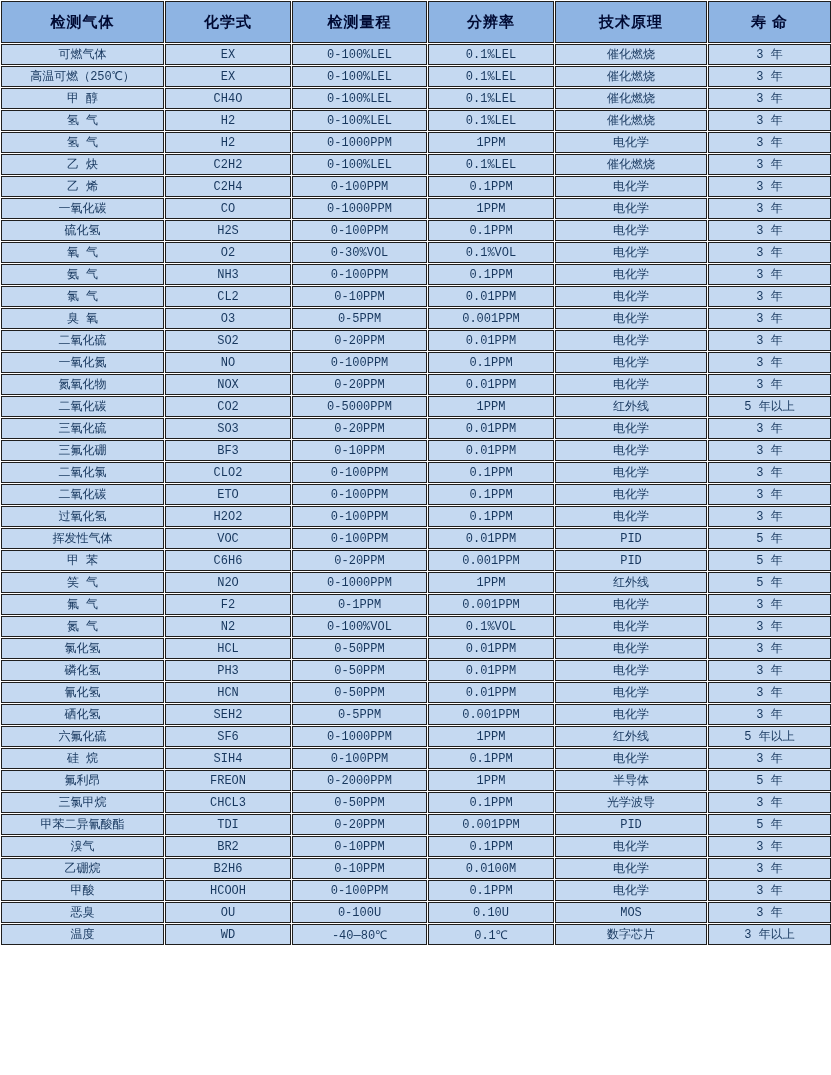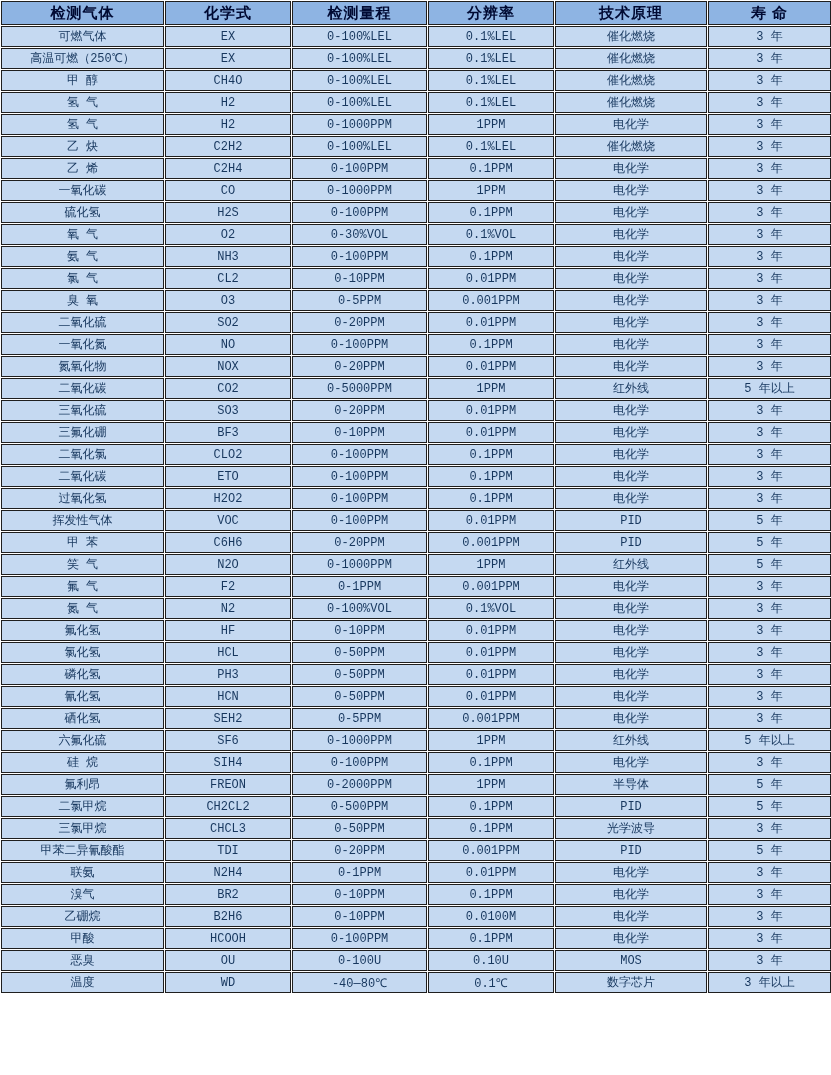--- a/index.html
+++ b/index.html
@@ -23,21 +23,21 @@
     border-spacing:1px;
     background:var(--gap);
   }
   table.gas-table th{
     background:var(--header-bg);
     border:1px solid var(--border);
     font-size:15px;
     font-weight:bold;
     color:#000A33;
     height:20px;
-    padding:1px 0;
+    padding:10px 0;
     text-align:center;
     letter-spacing:1px;
     white-space:nowrap;
     overflow:hidden;
   }
   table.gas-table td{
     background:var(--row-bg);
     border:1px solid var(--border);
     font-family:"Liberation Mono","DejaVu Sans Mono",monospace;
     font-size:12px;
@@ -286,28 +286,20 @@
   </tr>
       <tr>
     <td class="cjk">氮 气</td>
     <td>N2</td>
     <td>0-100%VOL</td>
     <td>0.1%VOL</td>
     <td class="cjk">电化学</td>
     <td class="cjk">3 年</td>
   </tr>
       <tr>
-    <td class="cjk">氟化氢</td>
-    <td>HF</td>
-    <td>0-10PPM</td>
-    <td>0.01PPM</td>
-    <td class="cjk">电化学</td>
-    <td class="cjk">3 年</td>
-  </tr>
-      <tr>
     <td class="cjk">氯化氢</td>
     <td>HCL</td>
     <td>0-50PPM</td>
     <td>0.01PPM</td>
     <td class="cjk">电化学</td>
     <td class="cjk">3 年</td>
   </tr>
       <tr>
     <td class="cjk">磷化氢</td>
     <td>PH3</td>
@@ -347,55 +339,39 @@
     <td>0.1PPM</td>
     <td class="cjk">电化学</td>
     <td class="cjk">3 年</td>
   </tr>
       <tr>
     <td class="cjk">氟利昂</td>
     <td>FREON</td>
     <td>0-2000PPM</td>
     <td>1PPM</td>
     <td class="cjk">半导体</td>
-    <td class="cjk">5 年</td>
-  </tr>
-      <tr>
-    <td class="cjk">二氯甲烷</td>
-    <td>CH2CL2</td>
-    <td>0-500PPM</td>
-    <td>0.1PPM</td>
-    <td class="cjk">PID</td>
     <td class="cjk">5 年</td>
   </tr>
       <tr>
     <td class="cjk">三氯甲烷</td>
     <td>CHCL3</td>
     <td>0-50PPM</td>
     <td>0.1PPM</td>
     <td class="cjk">光学波导</td>
     <td class="cjk">3 年</td>
   </tr>
       <tr>
     <td class="cjk">甲苯二异氰酸酯</td>
     <td>TDI</td>
     <td>0-20PPM</td>
     <td>0.001PPM</td>
     <td class="cjk">PID</td>
     <td class="cjk">5 年</td>
   </tr>
       <tr>
-    <td class="cjk">联氨</td>
-    <td>N2H4</td>
-    <td>0-1PPM</td>
-    <td>0.01PPM</td>
-    <td class="cjk">电化学</td>
-    <td class="cjk">3 年</td>
-  </tr>
-      <tr>
     <td class="cjk">溴气</td>
     <td>BR2</td>
     <td>0-10PPM</td>
     <td>0.1PPM</td>
     <td class="cjk">电化学</td>
     <td class="cjk">3 年</td>
   </tr>
       <tr>
     <td class="cjk">乙硼烷</td>
     <td>B2H6</td>

